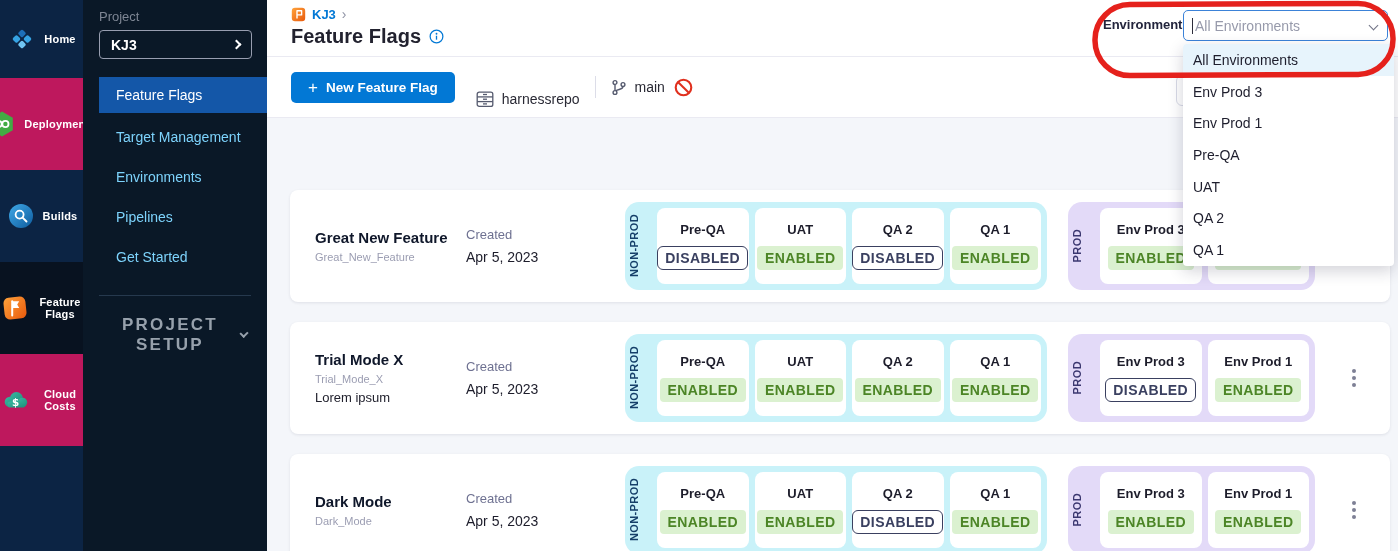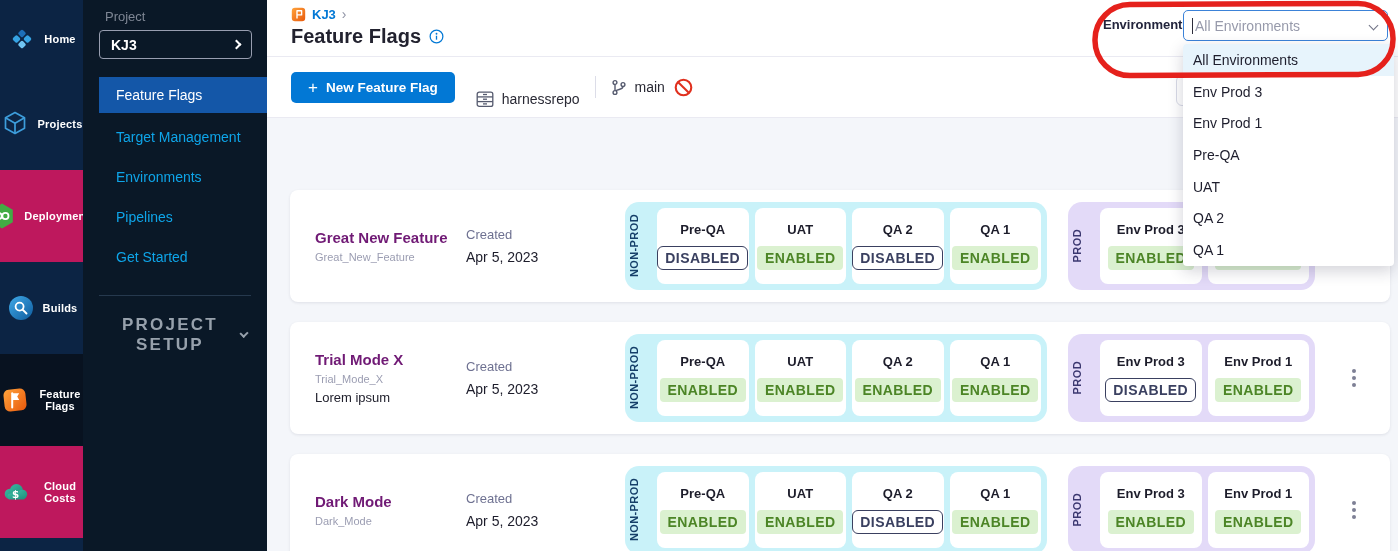--- a/index.html
+++ b/index.html
@@ -19,28 +19,28 @@
     color:#fff;font-size:11px;font-weight:700;letter-spacing:.2px;cursor:pointer;text-align:center;}
   .rail-item .ricon{width:30px;height:30px;display:flex;align-items:center;justify-content:center;}
   .rail-item:nth-child(1){height:78px;}
   .rail-item:nth-child(n+2){height:92px;}
   .rail-item[data-shade="a"]{background:#0c2444;}
   .rail-item[data-shade="b"]{background:#be185d;}
   .rail-item.active{background:#081220;}
 
   
   .project-nav{position:absolute;left:83px;top:0;width:184px;height:551px;background:var(--panel-bg);}
-  .proj-label{margin:9px 0 0 22px;color:#7e8694;font-size:13px;}
+  .proj-label{margin:9px 0 0 16px;color:#7e8694;font-size:13px;}
   .proj-select{margin:6px 15px 0 16px;height:29px;width:153px;border:1px solid #989eb0;border-radius:4px;
     background:transparent;display:flex;align-items:center;justify-content:space-between;
     padding:0 11px;color:#fff;font-size:14px;font-weight:700;cursor:pointer;}
   .chev-right{width:7px;height:7px;border-top:2px solid #fff;border-right:2px solid #fff;transform:rotate(45deg);}
   .nav-list{margin-top:18px;list-style:none;}
   .nav-item{height:40px;margin-left:16px;display:flex;align-items:center;padding-left:17px;
-    color:#0ea5e9;font-size:14px;cursor:pointer;}
+    color:#7dd3fc;font-size:14px;cursor:pointer;}
   .nav-item.selected{background:var(--nav-selected);color:#fff;height:36px;margin-bottom:4px;}
   .nav-divider{margin:18px 16px 0;border-top:1px solid #26394e;}
   .setup-row{margin:19px 16px 0;width:148px;display:flex;align-items:center;justify-content:space-between;
     color:#97a1ac;font-size:17px;font-weight:700;letter-spacing:2.2px;background:none;border:none;cursor:pointer;}
   .chev-down{width:7px;height:7px;border-right:2px solid #97a1ac;border-bottom:2px solid #97a1ac;transform:rotate(45deg);margin-top:-4px;}
 
   
   .main{position:absolute;left:267px;top:0;width:1131px;height:551px;background:#fff;}
   .page-header{position:absolute;left:0;top:0;right:0;height:57px;background:#fff;border-bottom:1px solid #eaeaf2;}
   .breadcrumb{position:absolute;left:24px;top:6px;display:flex;align-items:center;gap:6px;font-size:13px;}
@@ -57,21 +57,21 @@
   .repo-group,.branch-group{display:flex;align-items:center;gap:8px;color:#2a2a35;font-size:14px;}
   .repo-group{margin-left:21px;margin-top:24px;}
   .vert-div{width:1px;height:22px;background:#dcdde8;margin:0 15px;}
   .noentry{margin-left:9px;display:flex;align-items:center;cursor:pointer;}
   .search-partial{position:absolute;right:8px;top:18px;width:214px;height:31px;border:1px solid #d8dae6;border-radius:6px;background:#fff;}
 
   .rows-area{position:absolute;left:0;top:118px;right:0;bottom:0;background:#f4f6fa;padding-top:72px;}
   .flag-row{position:relative;width:1100px;height:112px;margin:0 0 20px 23px;background:#fff;border-radius:8px;
     box-shadow:0 1px 3px rgba(35,42,72,.10);}
   .flag-info{position:absolute;left:25px;top:50%;transform:translateY(-50%);}
-  .flag-name{font-size:15px;font-weight:700;color:#701a75;}
+  .flag-name{font-size:15px;font-weight:700;color:#0f172a;}
   .flag-id{font-size:11px;color:#9b9db2;margin-top:5px;}
   .flag-desc{font-size:13px;color:#22222e;margin-top:5px;}
   .flag-desc:empty{display:none;}
   .flag-created{position:absolute;left:176px;top:50%;transform:translateY(-50%);}
   .created-label{font-size:13px;color:#6e7191;}
   .created-date{font-size:14px;color:#1d1d2b;margin-top:7px;}
   .env-group{position:absolute;top:12px;height:88px;border-radius:14px;display:flex;align-items:center;padding:0 6px 0 3px;gap:6px;}
   .env-group.nonprod{left:335px;width:422px;background:var(--nonprod-bg);}
   .env-group.prod{left:778px;width:247px;background:var(--prod-bg);}
   .vlabel{writing-mode:vertical-rl;transform:rotate(180deg);font-size:11px;font-weight:700;letter-spacing:.4px;
@@ -117,30 +117,20 @@
               <rect x="8" y="8" width="6.2" height="6.2" rx="1.6" fill="#1d6fb8"></rect>
               <rect x="15.8" y="8" width="6.2" height="6.2" rx="1.6" fill="#36a3e3"></rect>
               <rect x="8" y="15.8" width="6.2" height="6.2" rx="1.6" fill="#36a3e3"></rect>
               <rect x="15.8" y="15.8" width="6.2" height="6.2" rx="1.6" fill="#71c5f2"></rect>
             </g>
           </svg>
         </span>
     <span class="rlabel">Home</span>
   </div>
 
-  <div class="rail-item" data-shade="a">
-    <span class="ricon">
-          <svg width="30" height="30" viewBox="0 0 30 30" fill="none" stroke="#3d9ddb" stroke-width="1.7" stroke-linejoin="round">
-            <path d="M15 3.5 24.5 8.8 V19.2 L15 24.5 5.5 19.2 V8.8 Z"></path>
-            <path d="M5.5 8.8 15 14.2 24.5 8.8"></path>
-            <path d="M15 14.2 V24.5"></path>
-          </svg>
-        </span>
-    <span class="rlabel">Projects</span>
-  </div>
 
   <div class="rail-item" data-shade="b">
     <span class="ricon">
           <svg width="30" height="30" viewBox="0 0 30 30">
             <path d="M15 2.5 25.8 8.75 V21.25 L15 27.5 4.2 21.25 V8.75 Z" fill="#42ab44"></path>
             <circle cx="11.6" cy="15" r="3.1" fill="none" stroke="#fff" stroke-width="1.8"></circle>
             <circle cx="18.4" cy="15" r="3.1" fill="none" stroke="#fff" stroke-width="1.8"></circle>
           </svg>
         </span>
     <span class="rlabel">Deployments</span>

